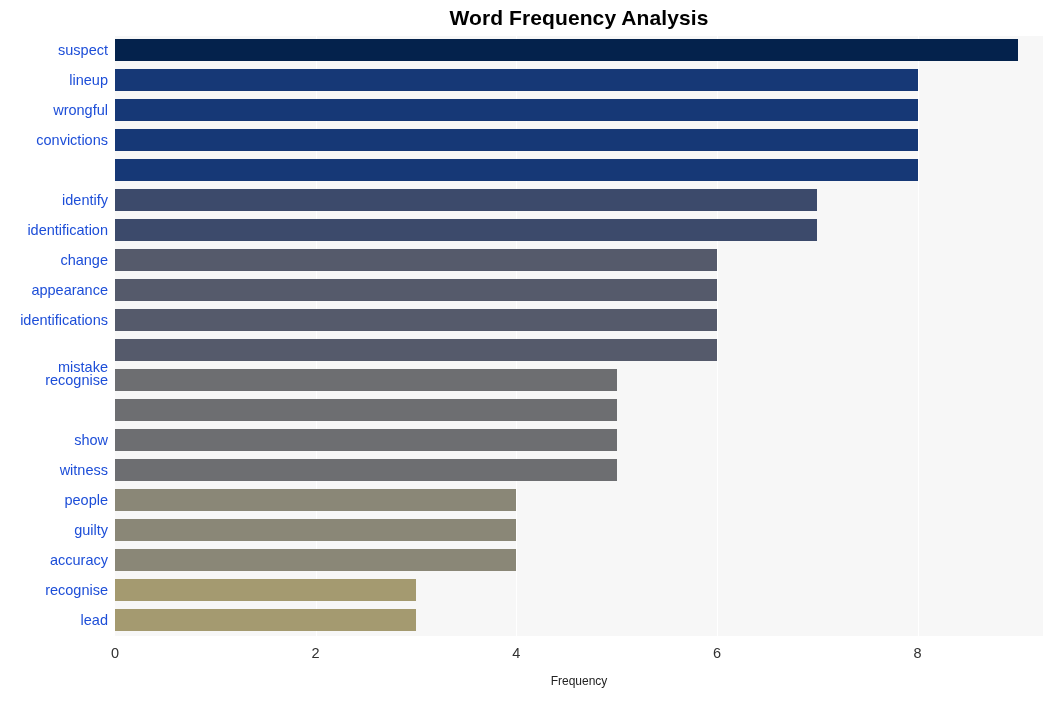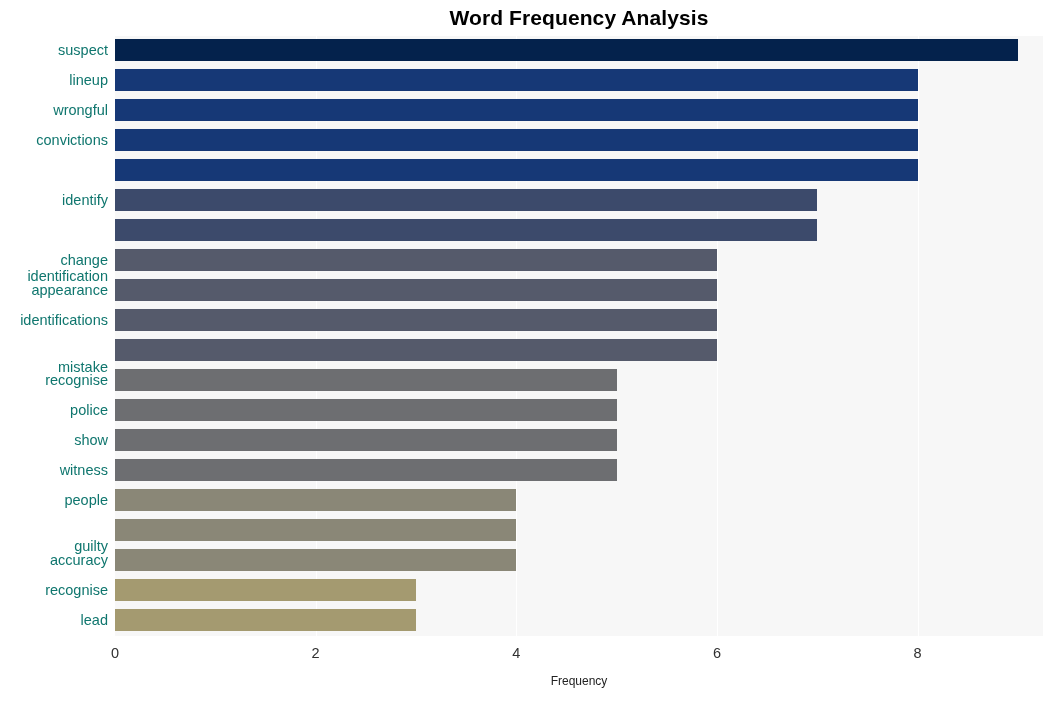--- a/index.html
+++ b/index.html
@@ -70,21 +70,21 @@
     top: 36px;
     width: 108px;
     height: 600px;
   }
   .ylabel {
     position: absolute;
     right: 0;
     width: 108px;
     text-align: right;
     font-size: 14.5px;
-    color: #0f766e;
+    color: #1d4ed8;
     height: 28px;
     line-height: 28px;
     white-space: nowrap;
   }
   .xtick {
     position: absolute;
     top: 645px;
     font-size: 14.5px;
     color: #303030;
     transform: translateX(-50%);
@@ -176,31 +176,30 @@
         </div>
       </div>
   </div>
 
   <div class="ylabels" id="ylabels">
       <div class="ylabel" style="top: 0px;">suspect</div>
       <div class="ylabel" style="top: 30px;">lineup</div>
       <div class="ylabel" style="top: 60px;">wrongful</div>
       <div class="ylabel" style="top: 90px;">convictions</div>
       <div class="ylabel" style="top: 150px;">identify</div>
-      <div class="ylabel" style="top: 180px; margin-top: 46px;">identification</div>
+      <div class="ylabel" style="top: 180px;">identification</div>
       <div class="ylabel" style="top: 210px;">change</div>
       <div class="ylabel" style="top: 240px;">appearance</div>
       <div class="ylabel" style="top: 270px;">identifications</div>
       <div class="ylabel" style="top: 300px; margin-top: 17px;">mistake</div>
       <div class="ylabel" style="top: 330px;">recognise</div>
-      <div class="ylabel" style="top: 360px;">police</div>
       <div class="ylabel" style="top: 390px;">show</div>
       <div class="ylabel" style="top: 420px;">witness</div>
       <div class="ylabel" style="top: 450px;">people</div>
-      <div class="ylabel" style="top: 496px;">guilty</div>
+      <div class="ylabel" style="top: 480px;">guilty</div>
       <div class="ylabel" style="top: 510px;">accuracy</div>
       <div class="ylabel" style="top: 540px;">recognise</div>
       <div class="ylabel" style="top: 570px;">lead</div>
     </div>
 
   <div id="xticks">
       <div class="xtick" style="left: 115px;">0</div>
       <div class="xtick" style="left: 315.649px;">2</div>
       <div class="xtick" style="left: 516.297px;">4</div>
       <div class="xtick" style="left: 716.946px;">6</div>

